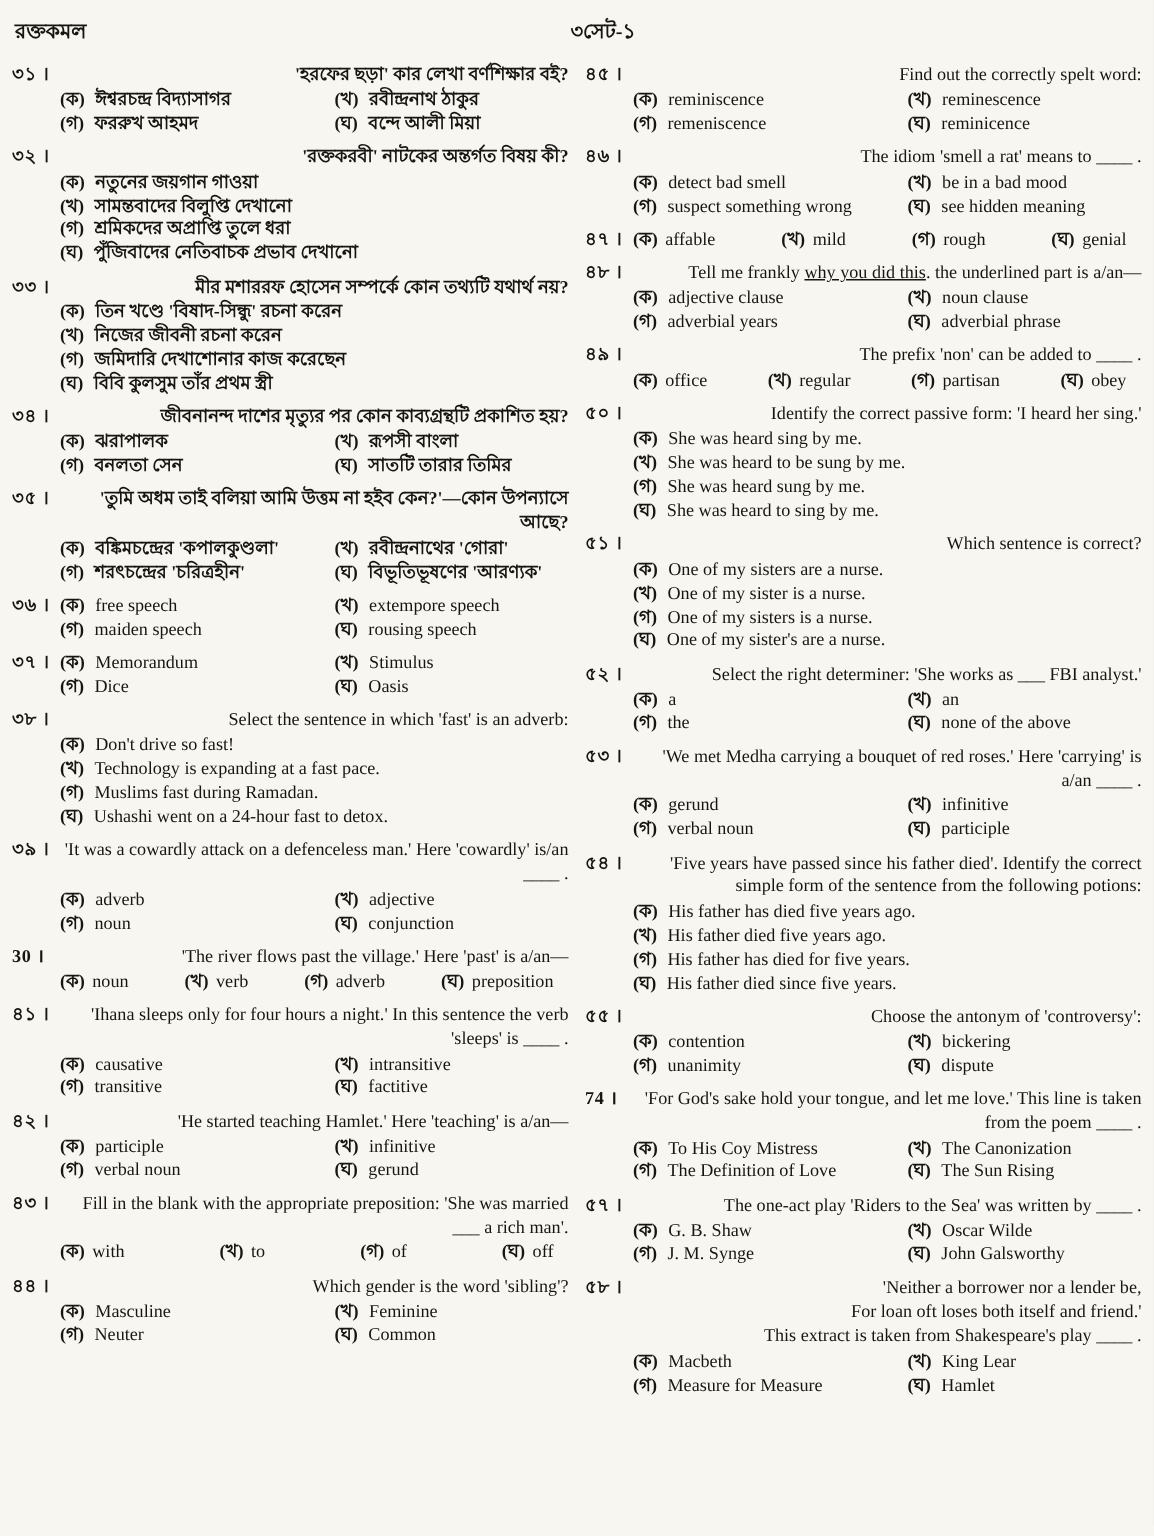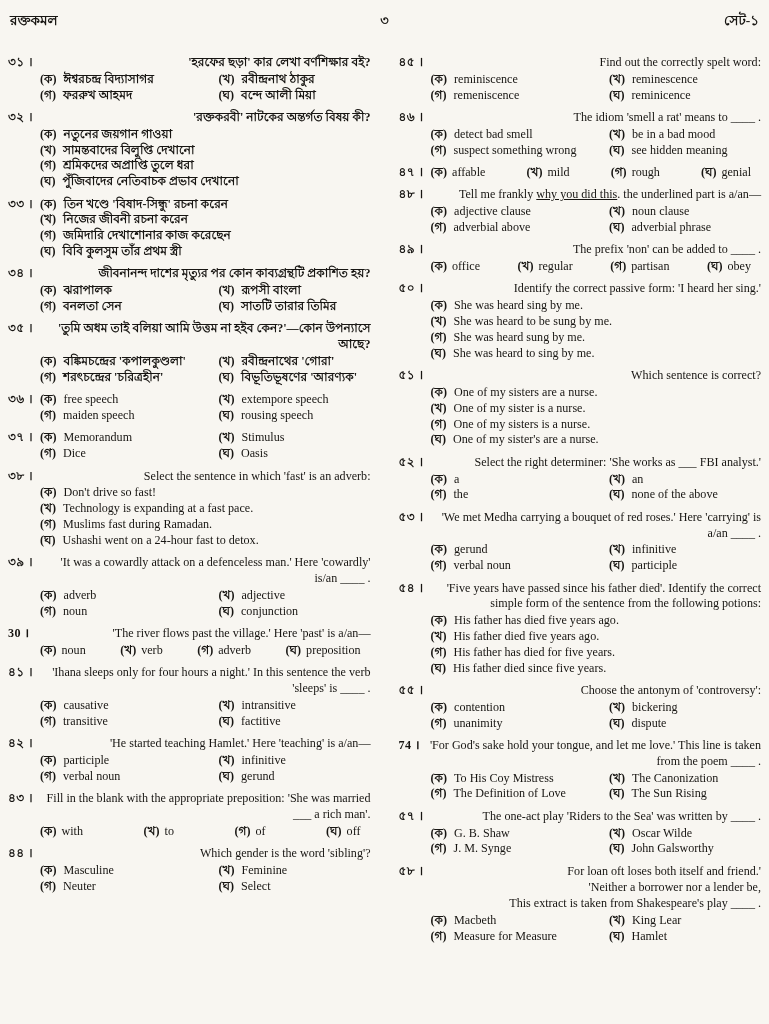--- a/index.html
+++ b/index.html
@@ -16,26 +16,26 @@
     position:relative;
     overflow:hidden;
   }
   .pg-header {
     display:grid;
     grid-template-columns:1fr auto 1fr;
     align-items:baseline;
     font-size:13.5px;
     font-weight:700;
     padding:2px 2px 0 2px;
-    margin-bottom:22px;
+    margin-bottom:9px;
     font-family:Liberation Serif, serif;
   }
   .pg-header .hd-center { text-align:center; font-size:13px; }
-  .pg-header .hd-right  { text-align:right; }
-  .cols { display:flex; gap:28px; }
+  .pg-header .hd-right  { text-align:left; }
+  .cols { display:flex; gap:11px; }
   .col  { flex:1 1 0; min-width:0; }
 
   .q { display:flex; margin-bottom:6.5px; font-size:12.1px; line-height:1.31; }
   .q.bn { font-weight:600; }
   .qnum {
     flex:none; width:30px;
     white-space:nowrap;
     font-weight:600;
     letter-spacing:0.5px;
   }
@@ -111,20 +111,21 @@
               <div class="opt">
                 <span class="optlabel">(ঘ)</span>
                 <span class="opttext">পুঁজিবাদের নেতিবাচক প্রভাব দেখানো</span>
               </div>
             </div>
           </div>
         </div>
         <div class="q bn">
           <div class="qnum">৩৩ ।</div>
           <div class="qbody">
+            <div class="qtext">মীর মশাররফ হোসেন সম্পর্কে কোন তথ্যটি যথার্থ নয়?</div>
             <div class="opts list">
               <div class="opt">
                 <span class="optlabel">(ক)</span>
                 <span class="opttext">তিন খণ্ডে 'বিষাদ-সিন্ধু' রচনা করেন</span>
               </div>
               <div class="opt">
                 <span class="optlabel">(খ)</span>
                 <span class="opttext">নিজের জীবনী রচনা করেন</span>
               </div>
               <div class="opt">
@@ -388,21 +389,21 @@
               <div class="opt">
                 <span class="optlabel">(খ)</span>
                 <span class="opttext">Feminine</span>
               </div>
               <div class="opt">
                 <span class="optlabel">(গ)</span>
                 <span class="opttext">Neuter</span>
               </div>
               <div class="opt">
                 <span class="optlabel">(ঘ)</span>
-                <span class="opttext">Select</span>
+                <span class="opttext">Common</span>
               </div>
             </div>
           </div>
         </div>
       </div>
       <div class="col">
         <div class="q">
           <div class="qnum">৪৫ ।</div>
           <div class="qbody">
             <div class="qtext">Find out the correctly spelt word:</div>
@@ -481,21 +482,21 @@
               <div class="opt">
                 <span class="optlabel">(ক)</span>
                 <span class="opttext">adjective clause</span>
               </div>
               <div class="opt">
                 <span class="optlabel">(খ)</span>
                 <span class="opttext">noun clause</span>
               </div>
               <div class="opt">
                 <span class="optlabel">(গ)</span>
-                <span class="opttext">adverbial above</span>
+                <span class="opttext">adverbial years</span>
               </div>
               <div class="opt">
                 <span class="optlabel">(ঘ)</span>
                 <span class="opttext">adverbial phrase</span>
               </div>
             </div>
           </div>
         </div>
         <div class="q">
           <div class="qnum">৪৯ ।</div>
@@ -710,22 +711,22 @@
                 <span class="optlabel">(ঘ)</span>
                 <span class="opttext">John Galsworthy</span>
               </div>
             </div>
           </div>
         </div>
         <div class="q">
           <div class="qnum">৫৮ ।</div>
           <div class="qbody">
             <div class="quote">
+              <div class="quote-line">'Neither a borrower nor a lender be,</div>
               <div class="quote-line">For loan oft loses both itself and friend.'</div>
-              <div class="quote-line">'Neither a borrower nor a lender be,</div>
             </div>
             <div class="qtext">This extract is taken from Shakespeare's play ____ .</div>
             <div class="opts grid">
               <div class="opt">
                 <span class="optlabel">(ক)</span>
                 <span class="opttext">Macbeth</span>
               </div>
               <div class="opt">
                 <span class="optlabel">(খ)</span>
                 <span class="opttext">King Lear</span>

